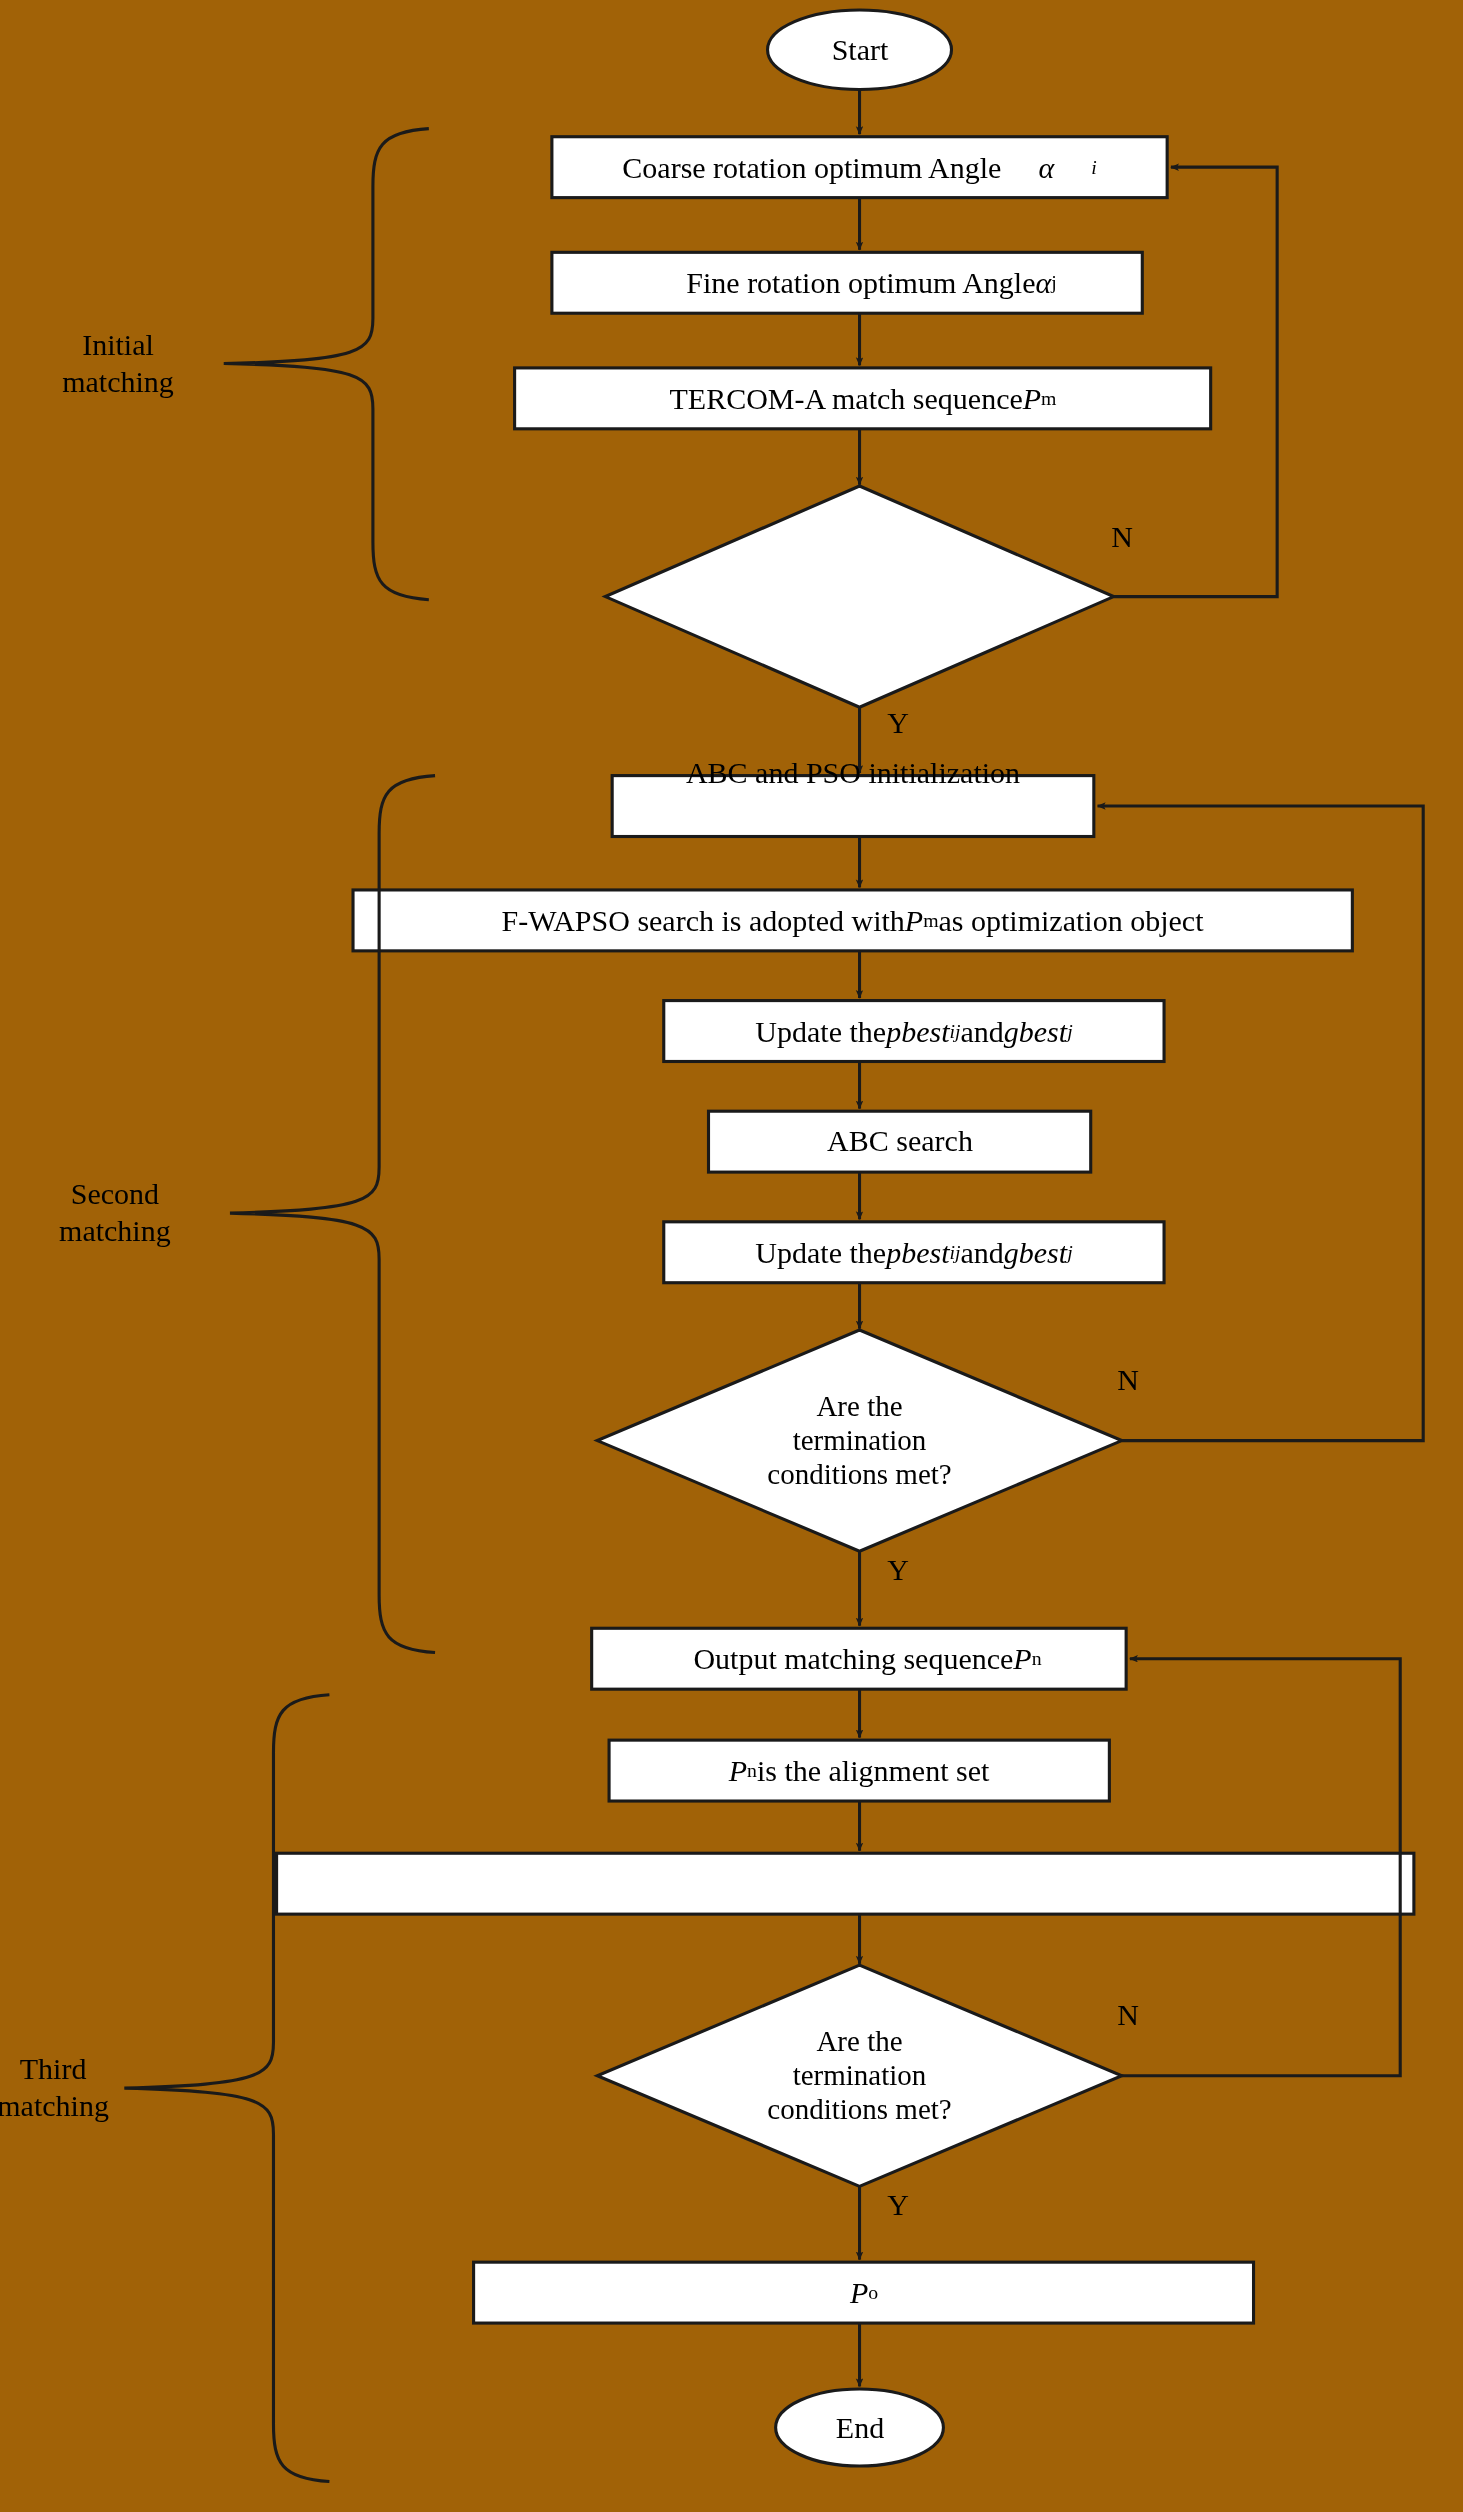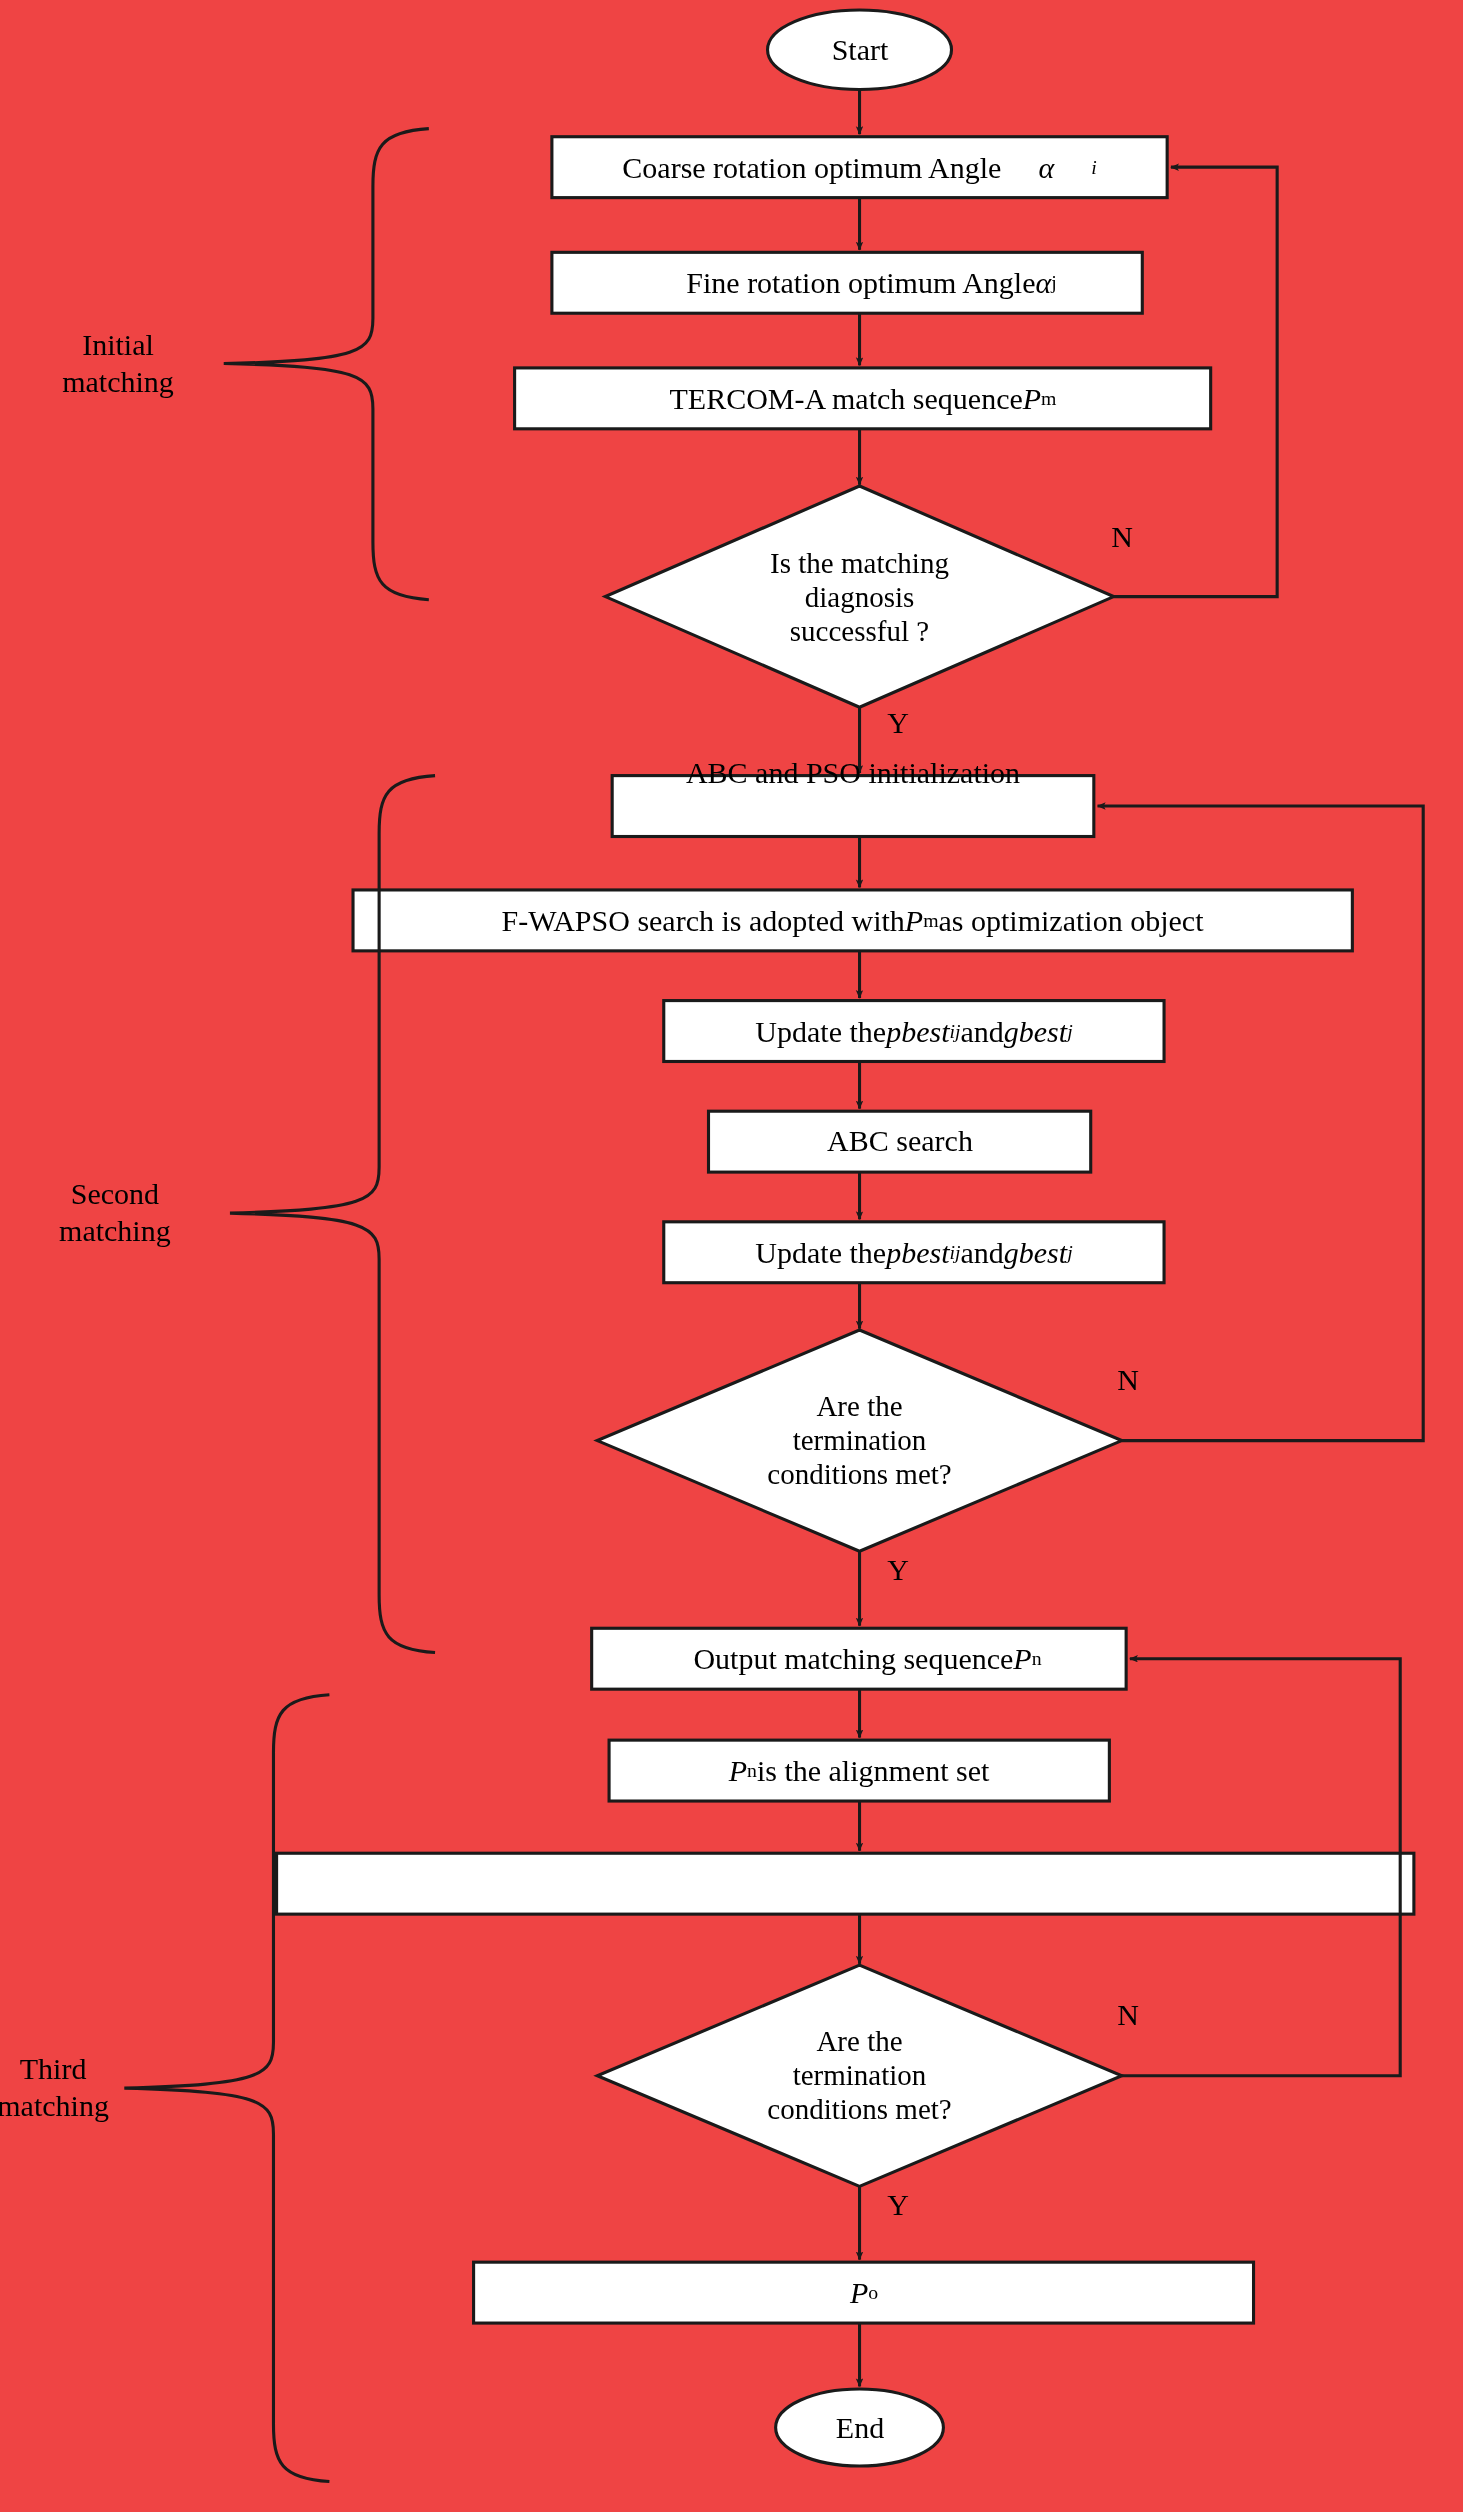--- a/index.html
+++ b/index.html
@@ -4,21 +4,21 @@
 <style>
   html, body {
     margin: 0;
     padding: 0;
     background: #ffffff;
   }
   #canvas {
     position: relative;
     width: 1463px;
     height: 2512px;
-    background: #ef4444;
+    background: #a16207;
     font-family: "Liberation Serif", "DejaVu Serif", serif;
     overflow: hidden;
   }
   svg.layer {
     position: absolute;
     left: 0;
     top: 0;
     width: 1463px;
     height: 2512px;
     pointer-events: none;
@@ -144,23 +144,20 @@
   </svg>
 
   <div class="node-text term-text" style="left:768px; top:26px; width:184px; height:47px;">Start</div>
 
   <div class="node-text proc-text" style="left:552px; top:137px; width:615px; height:61px;gap:37px;"><span>Coarse rotation optimum Angle </span><span class="greek">α</span><span class="itsub">i</span></div>
 
   <div class="node-text proc-text" style="left:552px; top:252px; width:639px; height:61px;"><span>Fine rotation optimum Angle </span><span class="greek">α</span><span class="sub">j</span></div>
 
   <div class="node-text proc-text" style="left:515px; top:368px; width:696px; height:61px;"><span>TERCOM-A match sequence </span><span class="ital">P</span><span class="sub">m</span></div>
 
-  <div class="node-text dec-text" style="left:673px; top:538px; width:373px; height:118px;">Is the matching
-diagnosis
-successful ?</div>
   <div class="node-text edge-label" style="left:1094px; top:518px; width:56px; height:37px;">N</div>
   <div class="node-text edge-label" style="left:870px; top:704px; width:56px; height:37px;">Y</div>
 
   <div class="node-text proc-text" style="left:612px; top:742px; width:482px; height:61px;">ABC and PSO initialization</div>
 
   <div class="node-text proc-text" style="left:353px; top:890px; width:999px; height:61px;text-align:right;"><span>F-WAPSO search is adopted with </span><span class="ital">P</span><span class="sub">m</span><span> as optimization object</span></div>
 
   <div class="node-text proc-text" style="left:664px; top:1001px; width:500px; height:61px;"><span>Update the </span><span class="ital">pbest</span><span class="itsub">ij</span><span> and </span><span class="ital">gbest</span><span class="itsub">j</span></div>
 
   <div class="node-text proc-text" style="left:709px; top:1111px; width:382px; height:59px;">ABC search</div>

